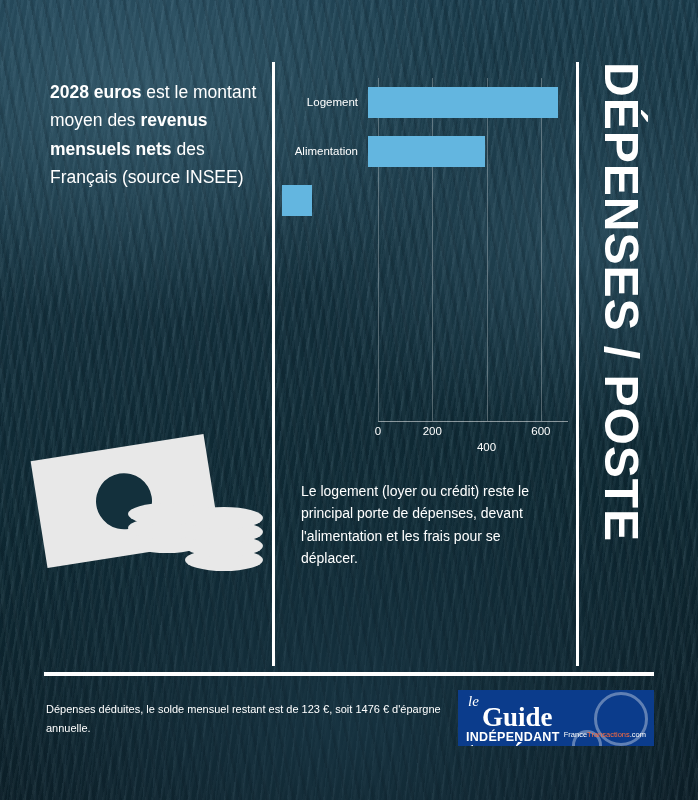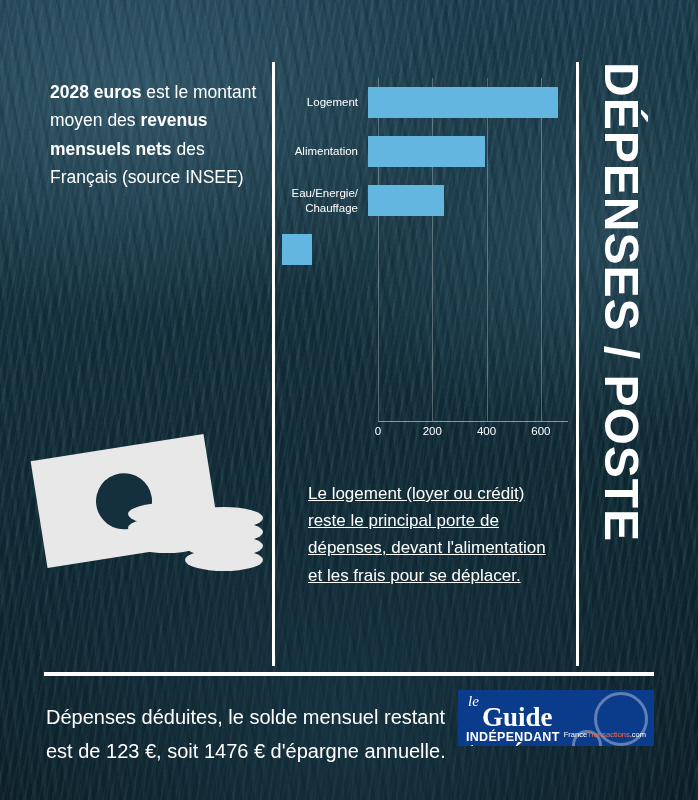--- a/index.html
+++ b/index.html
@@ -186,27 +186,26 @@
     position: absolute;
     top: 4px;
     transform: translateX(-50%);
     color: #ffffff;
     font-size: 11.5px;
   }
 
   
   #chart-caption {
     position: absolute;
-    left: 308px;
+    left: 301px;
     top: 480px;
     width: 250px;
     color: #ffffff;
-    font-size: 17px;
+    font-size: 14px;
     line-height: 1.6;
-    text-decoration: underline;
   }
 
   
   #side-title {
     position: absolute;
     left: 586px;
     top: 62px;
     width: 70px;
     height: 600px;
     display: flex;
@@ -222,21 +221,21 @@
     line-height: 1;
   }
 
   
   #footer-text {
     position: absolute;
     left: 46px;
     top: 700px;
     width: 400px;
     color: #ffffff;
-    font-size: 20px;
+    font-size: 11px;
     line-height: 1.7;
   }
 
   
   #logo {
     position: absolute;
     left: 458px;
     top: 690px;
     width: 196px;
     height: 56px;
@@ -321,36 +320,30 @@
             <div class="bar" style="width: 190px; background: rgb(99, 182, 224);"></div>
           </div>
         </div>
         <div class="chart-row">
           <div class="cat-label">Alimentation</div>
           <div class="bar-wrap">
             <div class="bar" style="width: 116.714px; background: rgb(99, 182, 224);"></div>
           </div>
         </div>
         <div class="chart-row">
-          <div class="cat-label">Eau/Energie/<br>Chauffage</div>
-          <div class="bar-wrap">
-            <div class="bar" style="width: 76px; background: rgb(99, 182, 224);"></div>
-          </div>
-        </div>
-        <div class="chart-row">
           <div class="bar-wrap">
             <div class="bar" style="width: 29.8571px; background: rgb(99, 182, 224);"></div>
           </div>
         </div>
       </div>
     <div id="xaxis">
       <div class="axis-line"></div>
     <div class="tick-label" style="left: 0px;">0</div>
         <div class="tick-label" style="left: 54.2857px;">200</div>
-        <div class="tick-label" style="left: 108.571px;">400</div>
+        <div class="tick-label" style="left: 108.571px; margin-top: 16px;">400</div>
         <div class="tick-label" style="left: 162.857px;">600</div>
       </div>
   </div>
 
   <div id="chart-caption">Le logement (loyer ou crédit) reste le principal porte de dépenses, devant l'alimentation et les frais pour se déplacer.</div>
 
   <div id="side-title">
     <span>DÉPENSES / POSTE</span>
   </div>
 

